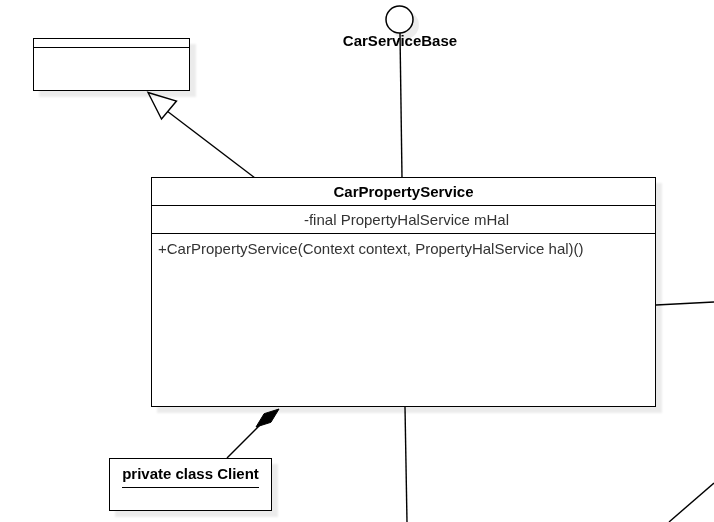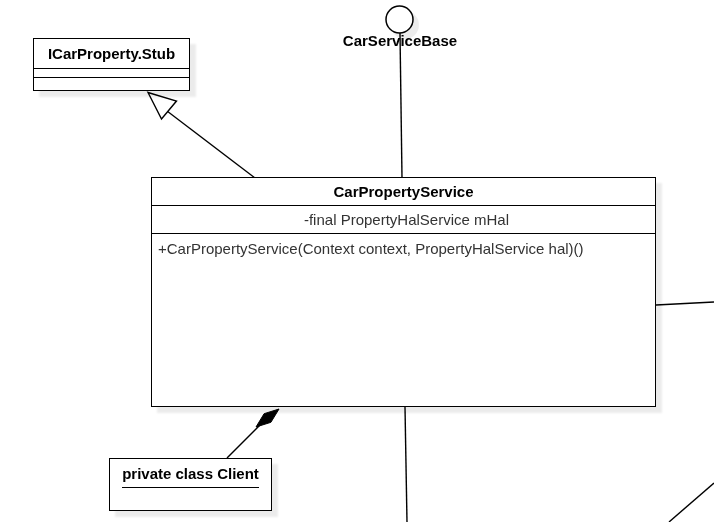--- a/index.html
+++ b/index.html
@@ -87,21 +87,20 @@
 
     <line x1="405" y1="407" x2="407" y2="522" stroke="#000" stroke-width="1.4"></line>
 
     <line x1="227" y1="458" x2="260" y2="425" stroke="#000" stroke-width="1.4"></line>
     <polygon points="279,409 270.9,422.3 256,427 264.1,413.7" fill="#000" stroke="#000" stroke-width="1"></polygon>
 
     <line x1="714" y1="483" x2="669" y2="522" stroke="#000" stroke-width="1.4"></line>
   </svg>
 
   <div class="uml-class stub-box">
-    <div class="c-title">ICarProperty.Stub</div>
     <div class="c-empty-row row-a"></div>
     <div class="c-empty-row"></div>
   </div>
 
   <div class="iface-label">CarServiceBase</div>
 
   <div class="uml-class main-box">
     <div class="c-title">CarPropertyService</div>
     <div class="c-member attr-row">-final PropertyHalService mHal</div>
     <div class="c-member method-row">+CarPropertyService(Context context, PropertyHalService hal)()</div>

